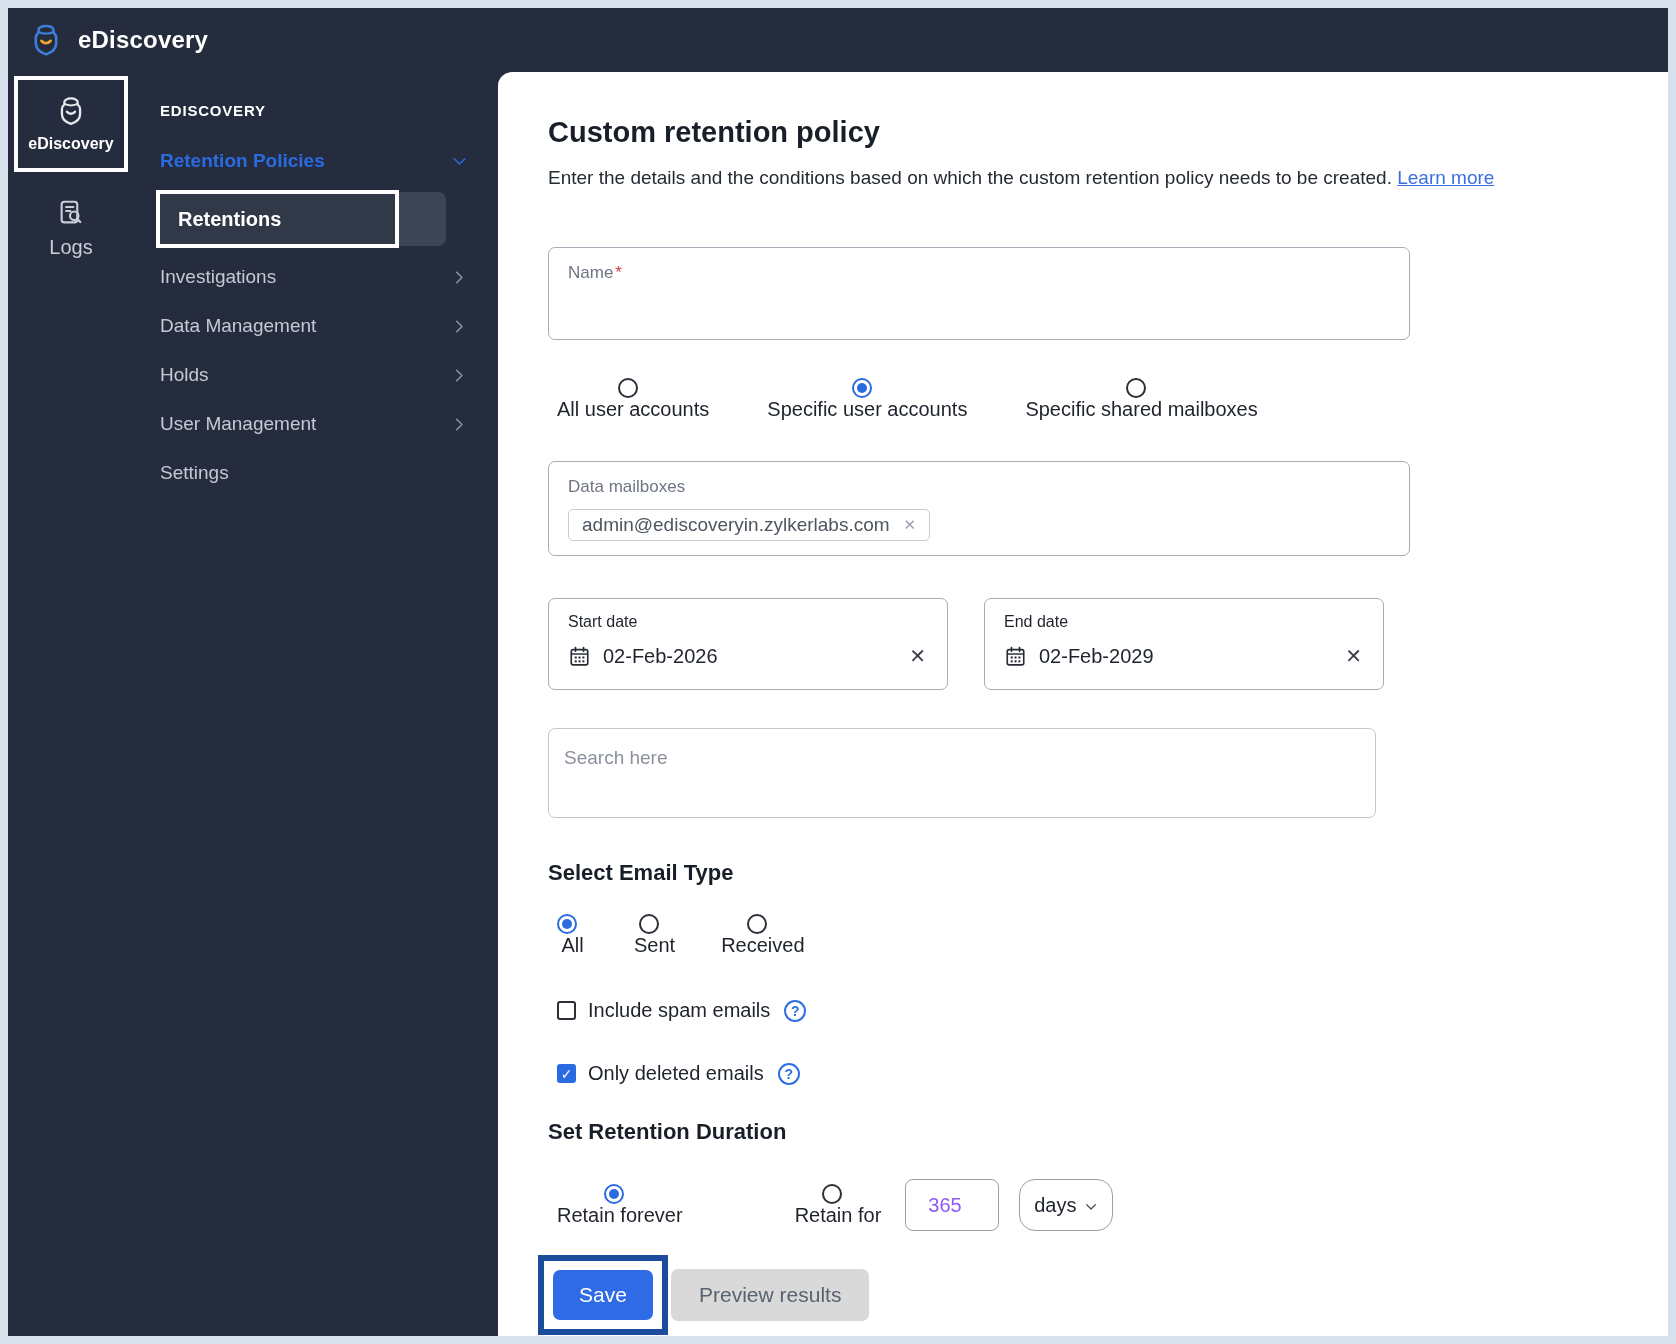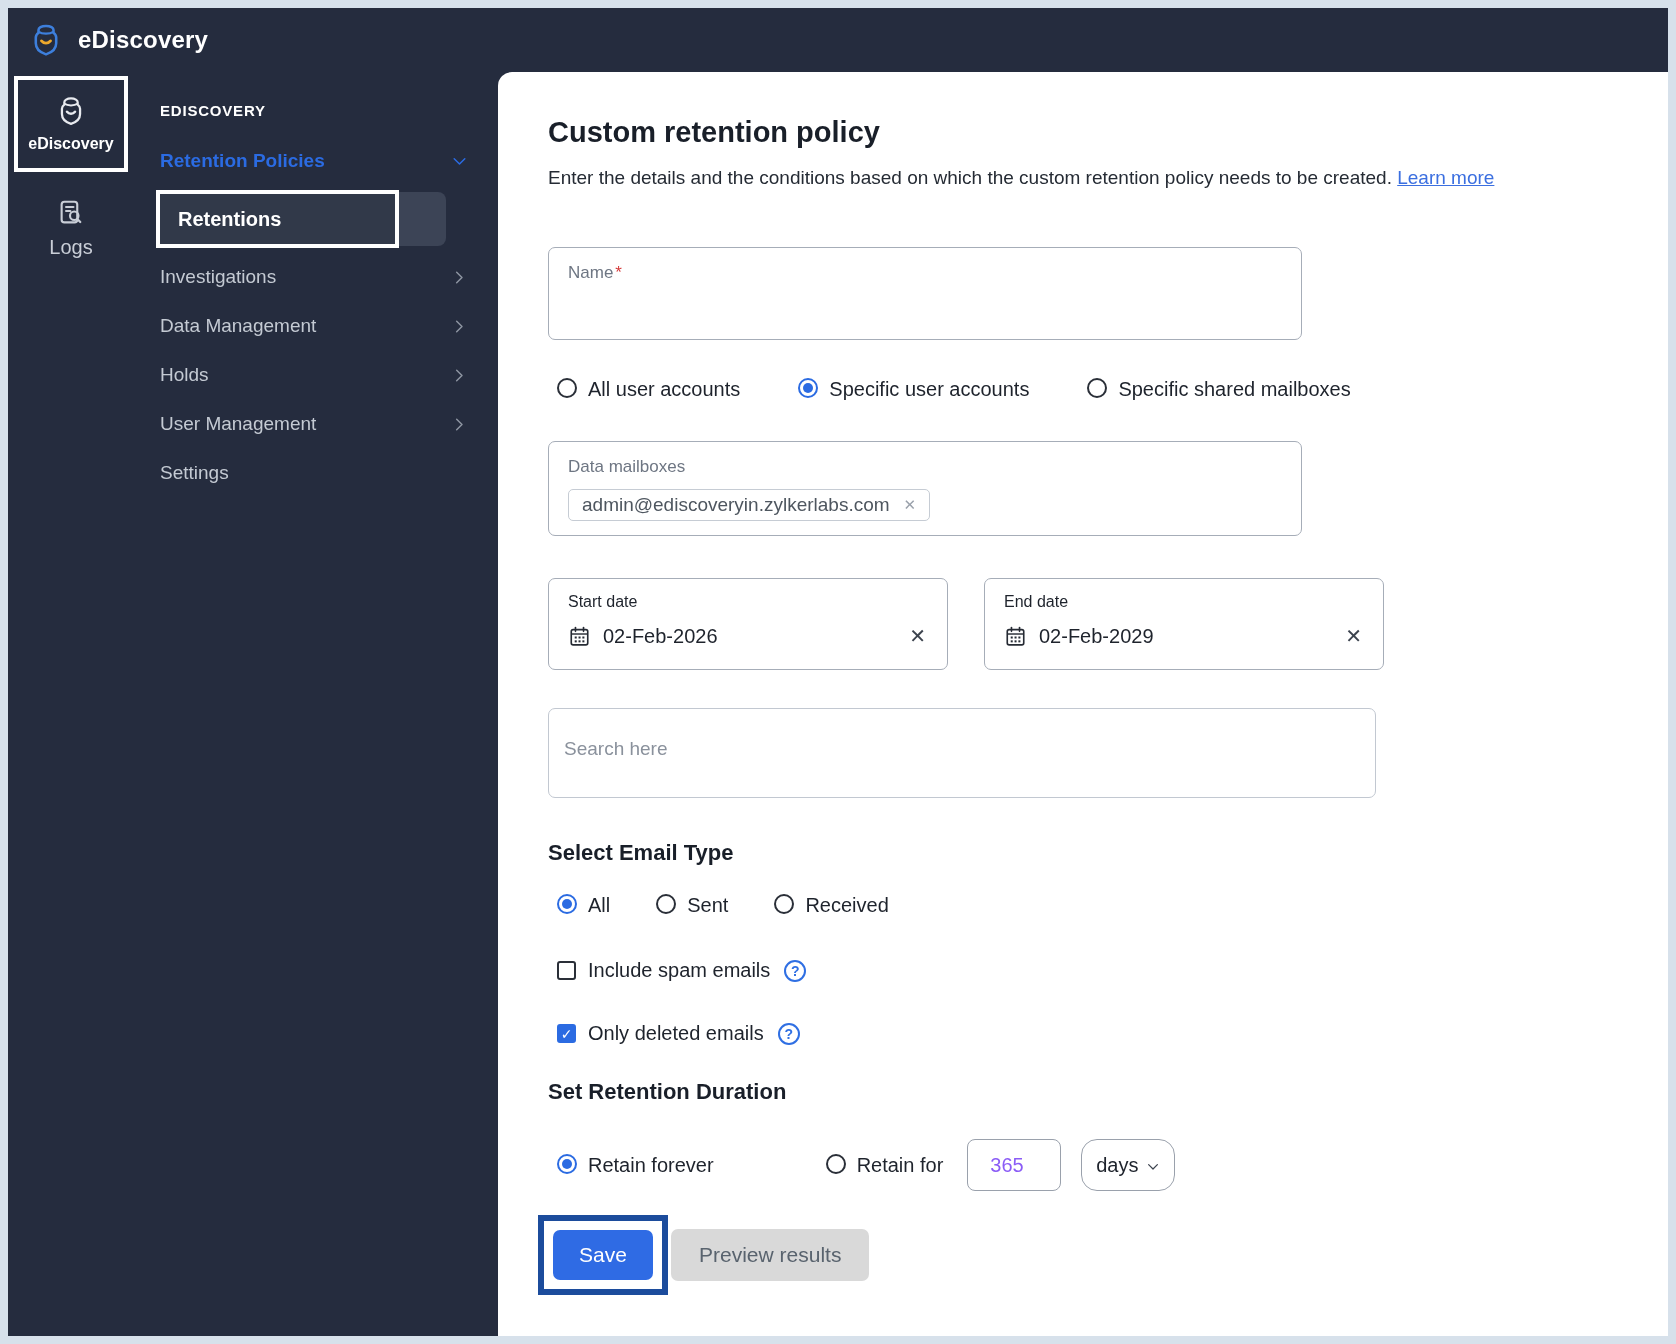--- a/index.html
+++ b/index.html
@@ -64,30 +64,30 @@
     display:flex; align-items:center; padding-left:18px;
     color:#ffffff; font-size:20px; font-weight:700; cursor:pointer;
   }
 
   
   .page-title { margin-top:44px; font-size:29px; font-weight:700; color:#191f29; }
   .page-sub { margin-top:18px; font-size:19px; color:#252b34; }
   .page-sub a { color:#3b6fe0; text-decoration:underline; cursor:pointer; }
 
   .boxfield {
-    width:754px; border:1px solid #a6adb8; border-radius:7px;
+    width:862px; border:1px solid #a6adb8; border-radius:7px;
     padding:15px 19px 0 19px; background:#fff;
   }
   .boxfield .flabel { font-size:17px; color:#6e7683; }
   .flabel .req { color:#d43b3b; margin-left:2px; }
   .name-box { margin-top:58px; height:93px; }
   .name-box .fvalue { margin-top:17px; font-size:20px; color:#1e232c; }
 
   .radio-row { display:flex; align-items:center; margin-top:38px; padding-left:9px; }
-  .radio-item { display:flex; align-items:flex-start; cursor:pointer; }
+  .radio-item { display:flex; align-items:center; cursor:pointer;flex-direction:column; }
   .radio-circle {
     width:20px; height:20px; border-radius:50%; border:2px solid #2a2f38;
     margin-right:11px; flex:none; position:relative; background:#fff;
   }
   .radio-item.checked .radio-circle { border-color:#2b6be2; }
   .radio-item.checked .radio-circle::after {
     content:""; position:absolute; left:3px; top:3px; width:10px; height:10px;
     border-radius:50%; background:#2b6be2;
   }
   .radio-label { font-size:20px; color:#1e232c; }
@@ -103,21 +103,21 @@
 
   .dates-row { display:flex; gap:36px; margin-top:42px; }
   .date-box { width:400px; height:92px; border:1px solid #a6adb8; border-radius:7px; padding:14px 19px 0 19px; }
   .date-val { display:flex; align-items:center; margin-top:13px; }
   .cal-icon { width:23px; height:23px; color:#262b34; flex:none; }
   .date-text { font-size:20px; color:#1e232c; margin-left:12px; flex:1; }
   .clear-x { font-size:20px; color:#3c434e; cursor:pointer; padding:0 2px; font-weight:400; }
 
   .search-box {
     margin-top:38px; width:828px; height:90px;
-    border:1px solid #c2c8d1; border-radius:7px; padding:29px 15px;
+    border:1px solid #c2c8d1; border-radius:7px; padding:18px 15px;
   }
   .search-box textarea {
     width:100%; height:100%; border:none; outline:none; resize:none;
     font-family:inherit; font-size:19px; color:#1e232c; background:transparent;
   }
   .search-box textarea::placeholder { color:#8a919c; }
 
   .section-h { margin-top:42px; font-size:22px; font-weight:700; color:#191f29; }
   .email-row .radio-item { margin-right:46px; }
   .email-row { margin-top:28px; }

